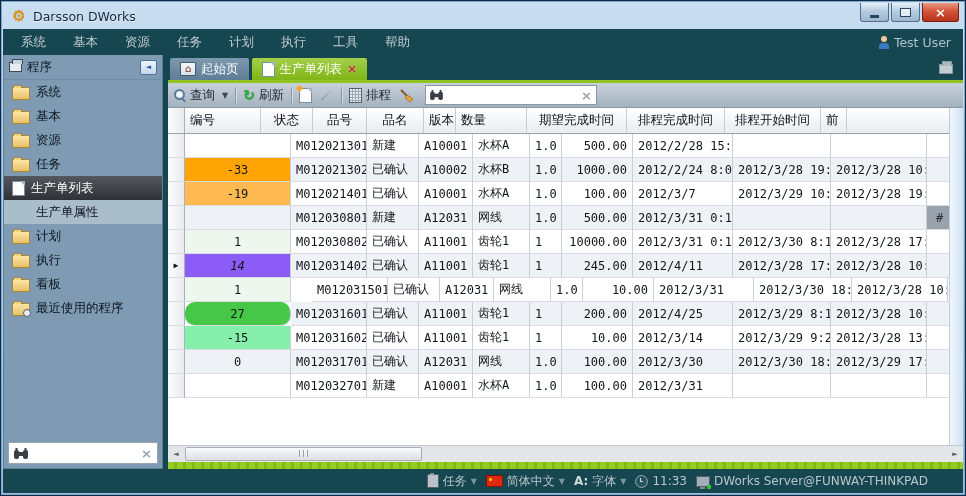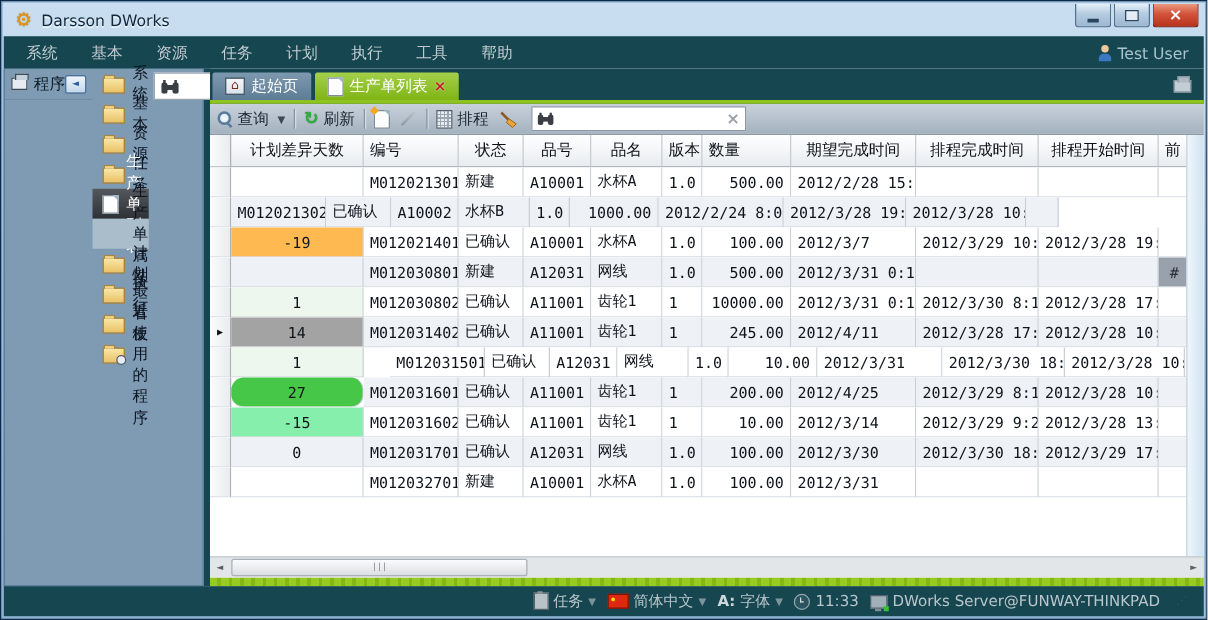--- a/index.html
+++ b/index.html
@@ -19,21 +19,21 @@
     color:#fff;font-size:13px;font-weight:bold;}
   .glyph-min{width:9px;height:3px;background:#27465f;margin-top:8px;}
   .glyph-max{width:9px;height:7px;border:1px solid #27465f;background:rgba(255,255,255,.65);}
   
   .menubar{height:26px;background:#164650;display:flex;align-items:center;padding:0 12px 0 18px;flex:none;gap:27px;}
   .menu-item{font-size:12.5px;color:#c2ccd0;cursor:default;}
   .menu-user{margin-left:auto;display:flex;align-items:center;gap:4px;color:#a9c3ce;font-size:12.5px;}
   
   .body{flex:1;display:flex;min-height:0;background:#164650;}
   
-  .sidebar{width:158px;flex:none;background:#7e9bb3;display:flex;flex-direction:row;margin-right:5px;border:1px solid #5d7f9b;border-top:none;}
+  .sidebar{width:158px;flex:none;background:#7e9bb3;display:flex;flex-direction:column;margin-right:5px;border:1px solid #5d7f9b;border-top:none;}
   .side-header{height:24px;display:flex;align-items:center;padding:0 5px;flex:none;border-bottom:1px solid #6f8ea8;}
   .side-header-label{font-size:12.5px;color:#0d1a24;margin-left:5px;}
   .collapse-btn{margin-left:auto;width:17px;height:15px;box-sizing:border-box;border:1px solid #4d729c;border-radius:2px;
     background:linear-gradient(#eef5fb,#c3d8ea);display:flex;align-items:center;justify-content:center;
     font-size:7px;color:#2a5aa0;}
   .side-item{height:24px;display:flex;align-items:center;gap:6px;padding-left:8px;font-size:12.5px;color:#0d1420;cursor:default;flex:none;}
   .side-item.selected{background:linear-gradient(#54585c,#2e3236);color:#fff;}
   .side-item.child{background:#a9bdcb;padding-left:32px;}
   .folder-icon{position:relative;width:16px;height:11px;background:linear-gradient(#f9e6a6,#e9c266);
     border:1px solid #a8843c;border-radius:1px;margin-top:2px;flex:none;}
@@ -290,21 +290,20 @@
           </svg>
           <input value="" style="">
           <span class="clear-x">×</span>
         </div>
       </div>
 
       <div class="grid-area">
         <div class="grid">
           <div class="hdr-row">
               <div class="hdr-cell sel-cell" style="width: 17px;"></div>
-              <div class="hdr-cell al-c" style="width: 106px;">计划差异天数</div>
               <div class="hdr-cell" style="width: 76px;">编号</div>
               <div class="hdr-cell al-c" style="width: 52px;">状态</div>
               <div class="hdr-cell al-c" style="width: 54px;">品号</div>
               <div class="hdr-cell al-c" style="width: 57px;">品名</div>
               <div class="hdr-cell" style="width: 32px;">版本</div>
               <div class="hdr-cell" style="width: 71px;">数量</div>
               <div class="hdr-cell al-c" style="width: 100px;">期望完成时间</div>
               <div class="hdr-cell al-c" style="width: 98px;">排程完成时间</div>
               <div class="hdr-cell al-c" style="width: 96px;">排程开始时间</div>
               <div class="hdr-cell" style="width: 26px;">前</div>
@@ -319,20 +318,21 @@
                 <div class="cell" style="width: 57px;">水杯A</div>
                 <div class="cell" style="width: 32px;">1.0</div>
                 <div class="cell al-r" style="width: 71px;">500.00</div>
                 <div class="cell" style="width: 100px;">2012/2/28 15:00</div>
                 <div class="cell" style="width: 98px;"></div>
                 <div class="cell" style="width: 96px;"></div>
                 <div class="cell al-c" style="width: 26px;"></div>
               </div>
               <div class="row stripe">
                 <div class="cell sel-cell" style="width: 17px;"></div>
+                <div class="cell al-c" style="width: 106px; background: rgb(255, 164, 5);">-33</div>
                 <div class="cell" style="width: 76px;">M012021302</div>
                 <div class="cell" style="width: 52px;">已确认</div>
                 <div class="cell" style="width: 54px;">A10002</div>
                 <div class="cell" style="width: 57px;">水杯B</div>
                 <div class="cell" style="width: 32px;">1.0</div>
                 <div class="cell al-r" style="width: 71px;">1000.00</div>
                 <div class="cell" style="width: 100px;">2012/2/24 8:00</div>
                 <div class="cell" style="width: 98px;">2012/3/28 19:10</div>
                 <div class="cell" style="width: 96px;">2012/3/28 10:52</div>
                 <div class="cell al-c" style="width: 26px;"></div>
@@ -374,21 +374,21 @@
                 <div class="cell" style="width: 57px;">齿轮1</div>
                 <div class="cell" style="width: 32px;">1</div>
                 <div class="cell al-r" style="width: 71px;">10000.00</div>
                 <div class="cell" style="width: 100px;">2012/3/31 0:17</div>
                 <div class="cell" style="width: 98px;">2012/3/30 8:15</div>
                 <div class="cell" style="width: 96px;">2012/3/28 17:13</div>
                 <div class="cell al-c" style="width: 26px;"></div>
               </div>
               <div class="row stripe">
                 <div class="cell sel-cell" style="width: 17px;">▶</div>
-                <div class="cell al-c" style="width: 106px; background: #a3a3a3;">14</div>
+                <div class="cell al-c" style="width: 106px; background: #8b5cf6; font-style: italic;">14</div>
                 <div class="cell" style="width: 76px;">M012031402</div>
                 <div class="cell" style="width: 52px;">已确认</div>
                 <div class="cell" style="width: 54px;">A11001</div>
                 <div class="cell" style="width: 57px;">齿轮1</div>
                 <div class="cell" style="width: 32px;">1</div>
                 <div class="cell al-r" style="width: 71px;">245.00</div>
                 <div class="cell" style="width: 100px;">2012/4/11</div>
                 <div class="cell" style="width: 98px;">2012/3/28 17:13</div>
                 <div class="cell" style="width: 96px;">2012/3/28 10:52</div>
                 <div class="cell al-c" style="width: 26px;"></div>

